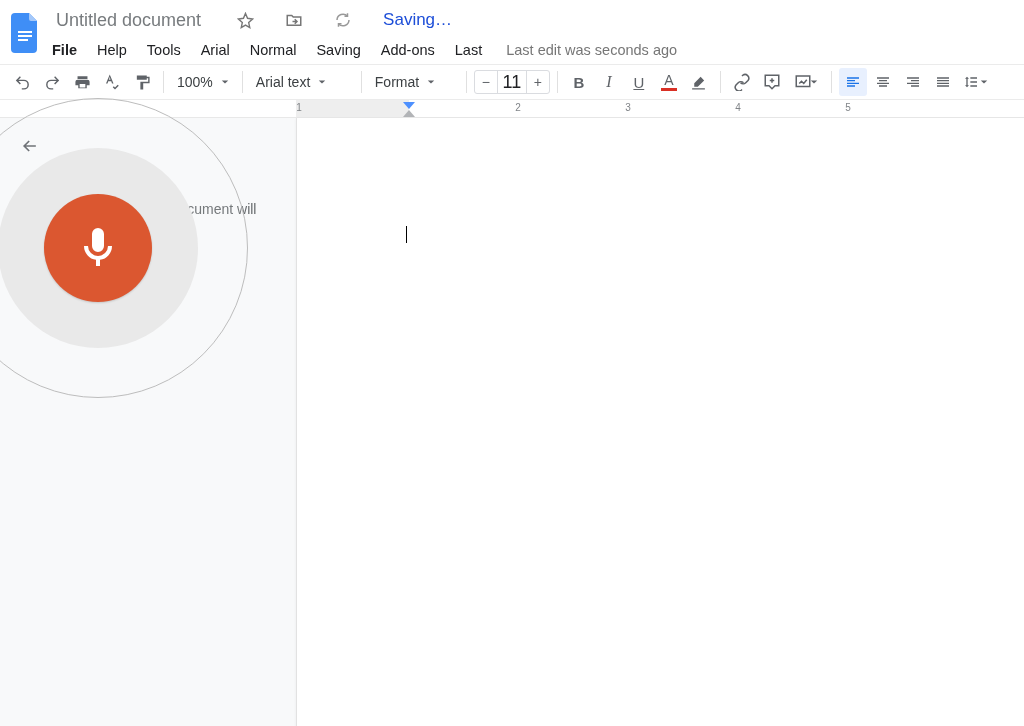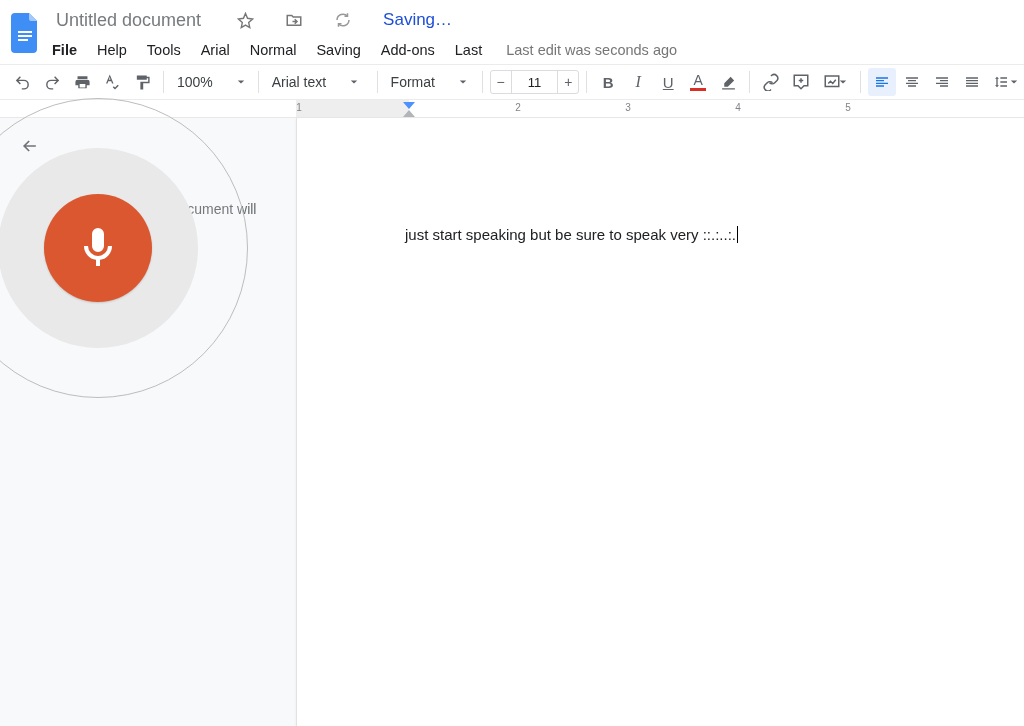--- a/index.html
+++ b/index.html
@@ -78,21 +78,21 @@
   .tbtn {
     min-width: 28px; height: 28px;
     display: flex; align-items: center; justify-content: center;
     cursor: pointer;
     border-radius: 3px;
     color: #5f6368;
   }
   .tbtn.active { background: #e8f0fe; color: #1a73e8; }
   .tsep { width: 1px; height: 22px; background: #e0e0e0; margin: 0 5px; }
   .tsel {
-    display: flex; align-items: center; gap: 20px;
+    display: flex; align-items: center; gap: 4px;
     height: 28px;
     padding: 0 6px;
     font-size: 14px;
     color: #3c4043;
     cursor: pointer;
   }
   .tsel .caret { margin-left: 4px; color: #5f6368; }
   .font-size-box {
     display: flex; align-items: center;
     border: 1px solid #dadce0;
@@ -100,24 +100,24 @@
     height: 24px;
     overflow: hidden;
   }
   .font-size-box .pm {
     width: 22px; height: 100%;
     display: flex; align-items: center; justify-content: center;
     font-size: 14px; color: #5f6368;
     cursor: pointer;
   }
   .font-size-box .val {
-    width: 52px; text-align: center;
+    width: 30px; text-align: center;
     border-left: 1px solid #dadce0;
     border-right: 1px solid #dadce0;
-    font-size: 13px; height: 100%;
+    font-size: 18px; height: 100%;
     display: flex; align-items: center; justify-content: center;
   }
   .text-color-btn {
     flex-direction: column;
     line-height: 0;
   }
   .color-underline { width: 16px; height: 3px; background: #000; margin-top: 1px; }
   .red-underline { background: #d93025; }
   .img-menu .caret { margin-left: -2px; }
 
@@ -436,21 +436,21 @@
   <div class="outline-panel">
     <div class="outline-back">
       <svg width="20" height="20" viewBox="0 0 24 24" fill="none" stroke="#5f6368" stroke-width="2">
           <path d="M19 12H5M11 6l-6 6 6 6"></path>
         </svg>
     </div>
     <div class="outline-hint">Headings you add to the document will appear here.</div>
   </div>
 
   <div class="page">
-    <span class="doc-content">just start speaking but be sure to speak very ::.:..:.</span><span class="cursor"></span>
+    <span class="cursor"></span>
   </div>
 </div>
 
 <div class="voice-overlay">
   <div class="ring r1"></div>
   <div class="ring r2"></div>
   <div class="mic-core">
     <svg viewBox="0 0 24 24">
       <path d="M12 14a3 3 0 0 0 3-3V5a3 3 0 0 0-6 0v6a3 3 0 0 0 3 3zm5-3a5 5 0 0 1-10 0H5a7 7 0 0 0 6 6.9V21h2v-3.1A7 7 0 0 0 19 11h-2z"></path>
     </svg>

